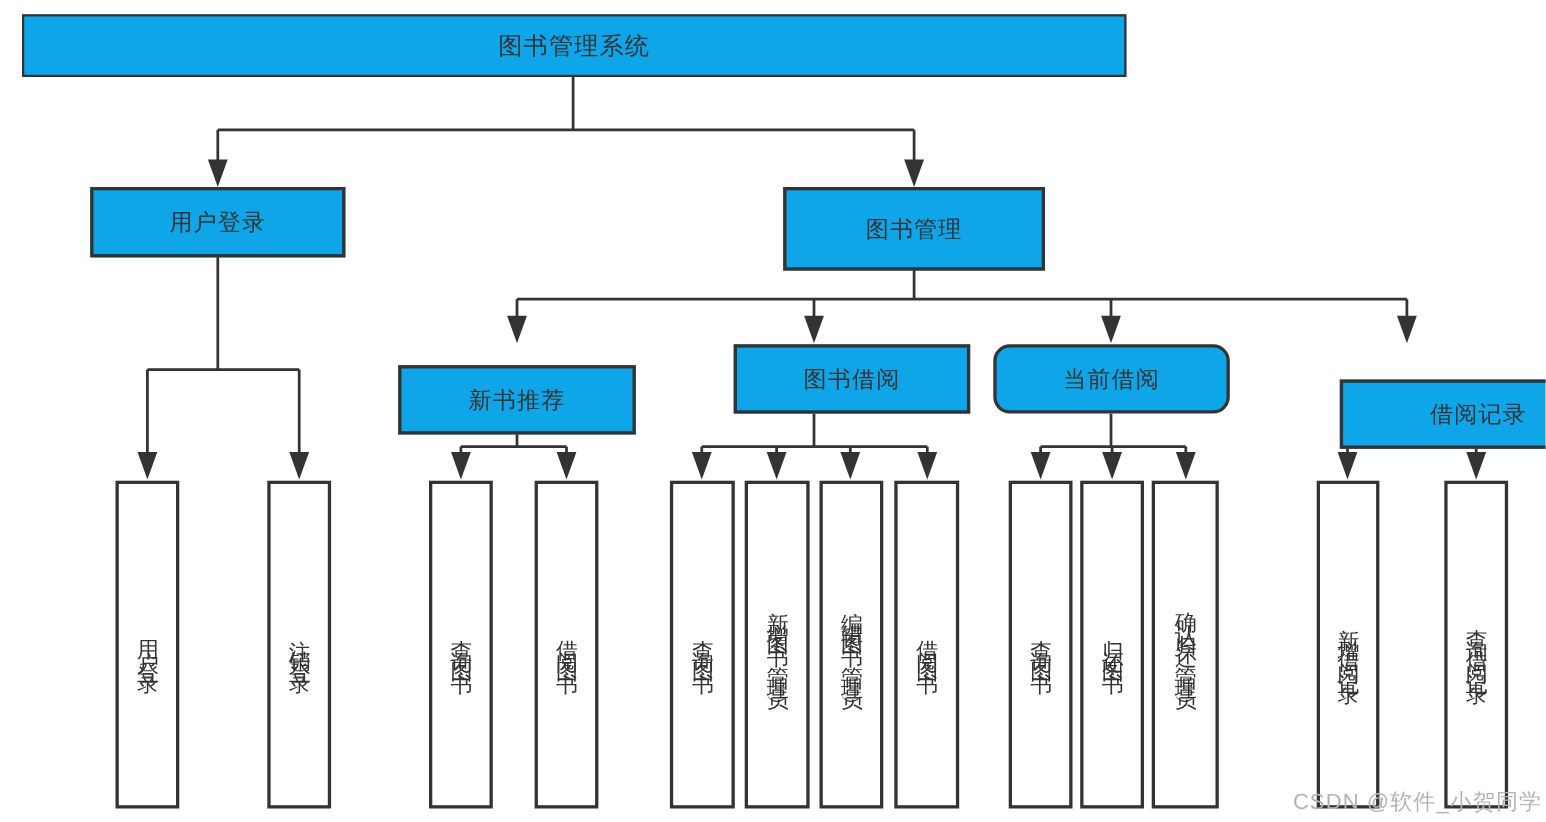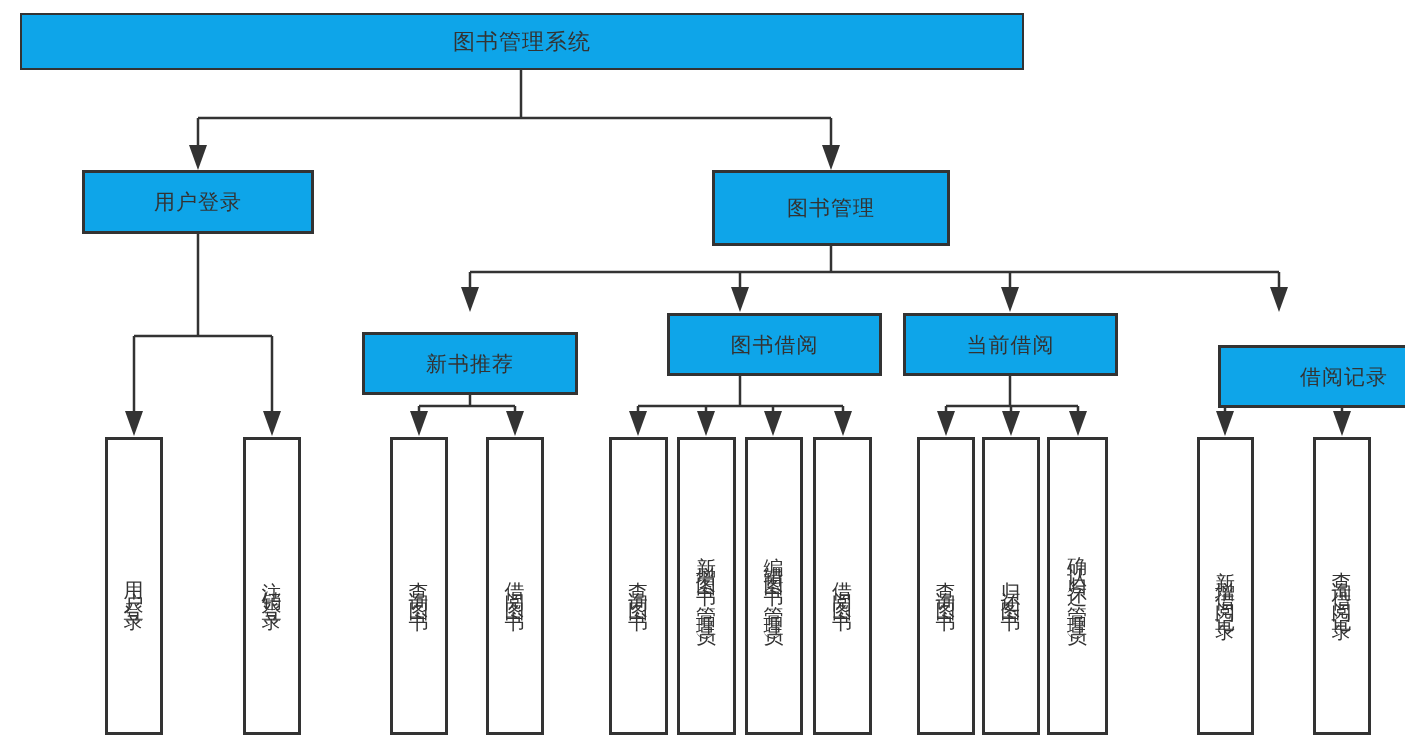--- a/index.html
+++ b/index.html
@@ -120,21 +120,21 @@
     </g>
   </svg>
 
   <div class="node root" style="left:20px;top:13px;width:1004px;height:57px;">图书管理系统</div>
 
   <div class="node" style="left:82px;top:170px;width:232px;height:64px;">用户登录</div>
   <div class="node" style="left:712px;top:170px;width:238px;height:76px;">图书管理</div>
 
   <div class="node" style="left:362px;top:313px;width:216px;height:63px;margin-top:19px;">新书推荐</div>
   <div class="node" style="left:633px;top:313px;width:215px;height:63px;margin-left:34px;">图书借阅</div>
-  <div class="node" style="left:903px;top:313px;width:215px;height:63px;">当前借阅</div>
+  <div class="node" style="left:903px;top:313px;width:215px;height:63px;border-radius:15px;">当前借阅</div>
   <div class="node" style="left:1218px;top:313px;width:252px;height:63px;margin-top:32px;">借阅记录</div>
 
   <div class="leaf" style="left:105px;">
     <span>用户登录</span>
   </div>
   <div class="leaf" style="left:243px;">
     <span>注销登录</span>
   </div>
 
   <div class="leaf" style="left:390px;">
@@ -167,14 +167,15 @@
     <span>确认归还（管理员）</span>
   </div>
 
   <div class="leaf" style="left:1197px;width:57px;">
     <span>新增借阅记录</span>
   </div>
   <div class="leaf" style="left:1313px;width:58px;">
     <span>查询借阅记录</span>
   </div>
 
+  <div class="watermark">CSDN @软件_小贺同学</div>
 
 </div>
 
 </body></html>

